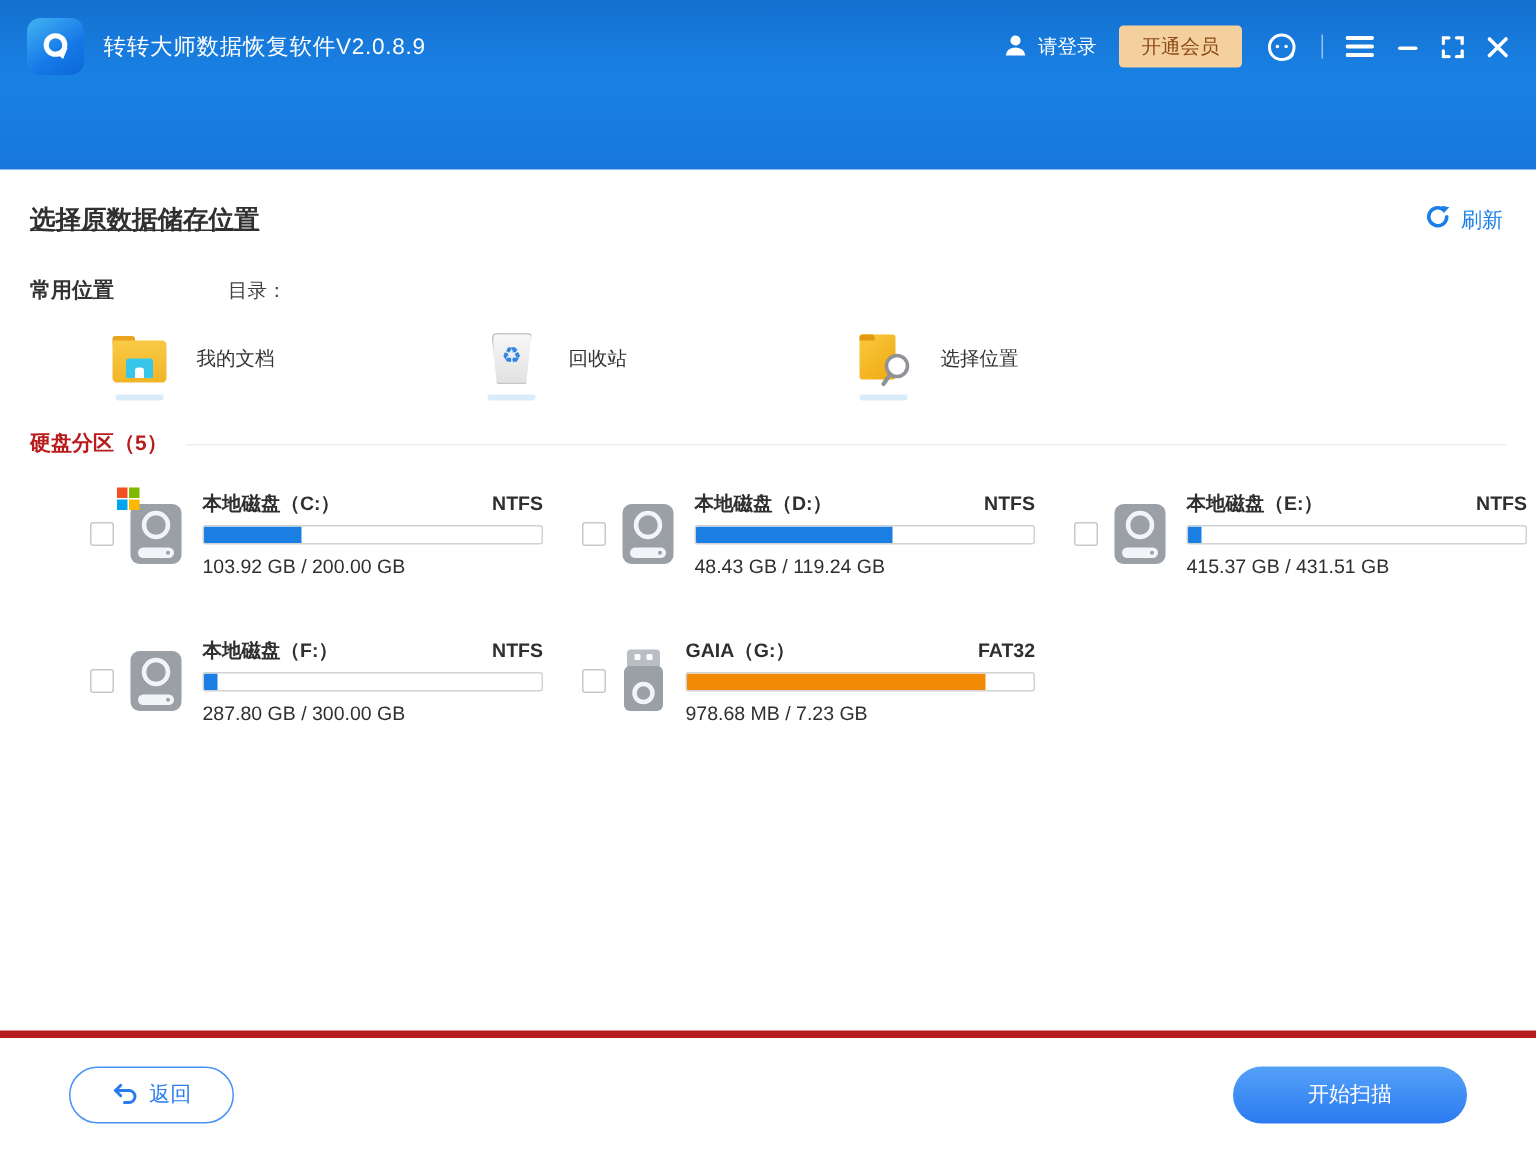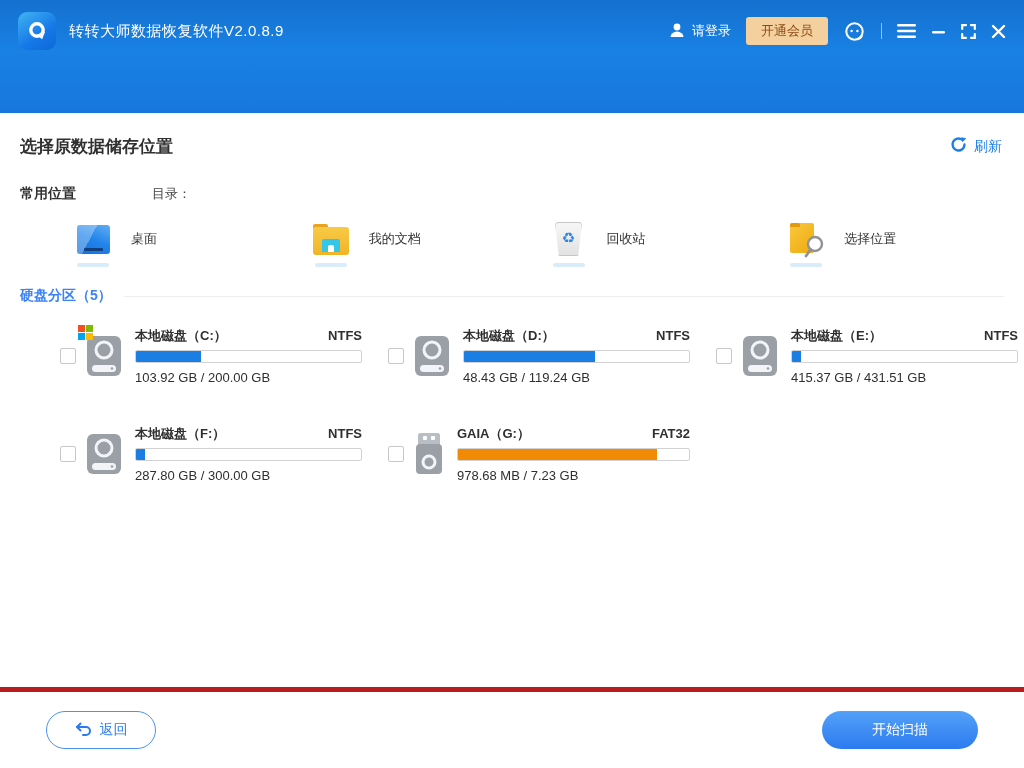--- a/index.html
+++ b/index.html
@@ -15,21 +15,21 @@
   .logo { width:38px; height:38px; border-radius:9px; background:linear-gradient(145deg,#41b4f2 0%,#1678e8 60%,#0d68d6 100%); display:flex; align-items:center; justify-content:center; flex:0 0 auto; }
   .app-title { color:#fff; font-size:15px; margin-left:13px; letter-spacing:.5px; }
   .header-right { margin-left:auto; display:flex; align-items:center; gap:15px; }
   .login { display:flex; align-items:center; gap:6px; color:#fff; font-size:13px; cursor:pointer; }
   .vip-btn { background:#f3d09d; color:#8c4a15; font-size:13px; padding:5px 15px; border-radius:3px; border:none; cursor:pointer; }
   .hdr-icon { display:flex; align-items:center; justify-content:center; cursor:pointer; }
   .hdr-divider { width:1px; height:16px; background:rgba(255,255,255,.55); }
 
   
   .page-title-row { display:flex; justify-content:space-between; align-items:center; padding:22px 22px 0 20px; }
-  .page-title { font-size:17px; font-weight:bold; color:#303030; }
+  .page-title { font-size:17px; font-weight:bold; color:#303030;text-decoration:underline; }
   .refresh { display:flex; align-items:center; gap:7px; color:#1c7fe8; font-size:14px; cursor:pointer;font-family:Liberation Serif, serif; }
 
   
   .common-row { display:flex; align-items:center; padding:27px 20px 0; }
   .common-label { font-size:14px; font-weight:bold; color:#333; }
   .dir-label { font-size:13px; color:#444; margin-left:76px; }
   .locations { display:flex; padding-left:73px; margin-top:16px; }
   .loc-item { width:248px; display:flex; align-items:center; gap:18px; cursor:pointer; }
   .loc-icon { position:relative; width:40px; height:40px; display:flex; align-items:center; justify-content:center; }
   .loc-icon::after { content:''; position:absolute; bottom:-8px; left:4px; right:4px; height:4px; border-radius:2px; background:#d9ecfa; }
@@ -55,21 +55,21 @@
   .icon-bin .recycle-glyph { color:#2e86e0; font-size:15px; line-height:1; margin-top:7px; }
 
   .icon-selectloc { position:relative; width:38px; height:34px; }
   .icon-selectloc .folder { position:absolute; left:3px; top:1px; width:24px; height:30px; border-radius:2px;
     background:linear-gradient(135deg,#f9c93f 0%,#efa90e 100%); }
   .icon-selectloc .folder::before { content:''; position:absolute; top:0; left:0; width:10px; height:4px; background:#e09a0c; border-radius:2px 2px 0 0; }
   .icon-selectloc svg { position:absolute; right:0; bottom:-3px; }
 
   
   .section-row { display:flex; align-items:center; padding:28px 20px 0; }
-  .section-label { font-size:14px; font-weight:bold; color:#3b82f6; white-space:nowrap; }
+  .section-label { font-size:14px; font-weight:bold; color:#b91c1c; white-space:nowrap; }
   .section-line { flex:1; height:1px; background:#eeeeee; margin-left:12px; }
 
   .drives { display:grid; grid-template-columns:repeat(3,328px); row-gap:40px; padding-left:60px; margin-top:22px; }
   .drive-card { display:flex; align-items:center; width:302px; cursor:pointer; }
   .checkbox { width:16px; height:16px; border:1px solid #c8c8c8; border-radius:2px; background:#fff; flex:0 0 auto; margin-right:10px; cursor:pointer; }
   .drive-icon-wrap { position:relative; margin-right:13px; flex:0 0 auto; display:flex; }
   .win-badge { position:absolute; top:-9px; left:-8px; width:15px; height:15px; display:grid; grid-template-columns:1fr 1fr; grid-template-rows:1fr 1fr; gap:1px; }
   .win-badge span { display:block; }
   .drive-info { flex:1; min-width:0; }
   .drive-top { display:flex; justify-content:space-between; align-items:baseline; font-size:13px; color:#2f2f2f; }
@@ -171,26 +171,20 @@
 </div>
 
 <div class="common-row">
   <span class="common-label">常用位置</span>
   <span class="dir-label">目录：</span>
 </div>
 
 <div class="locations">
   <div class="loc-item">
     <span class="loc-icon">
-        <span class="icon-desktop"></span>
-      </span>
-    <span class="loc-label">桌面</span>
-  </div>
-  <div class="loc-item">
-    <span class="loc-icon">
       <span class="icon-docs">
           <span class="tab"></span>
           <span class="bodyf"></span>
           <span class="house"></span>
           <span class="door"></span>
         </span>
     </span>
     <span class="loc-label">我的文档</span>
   </div>
   <div class="loc-item">

